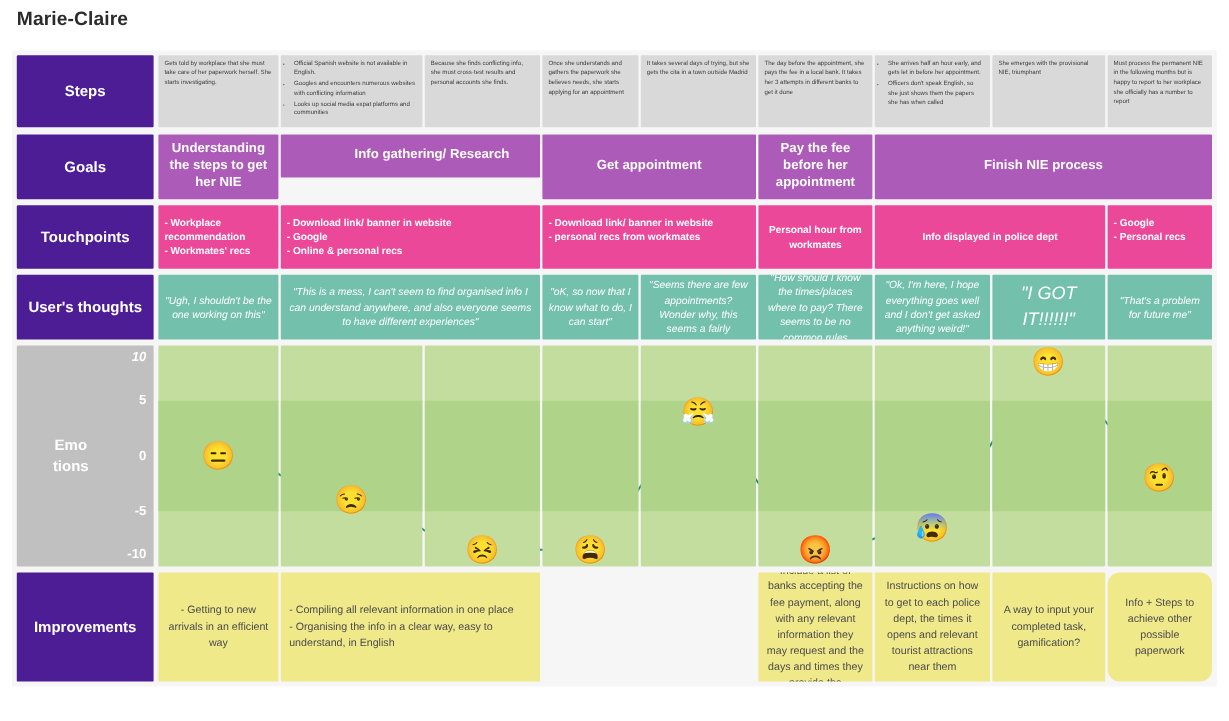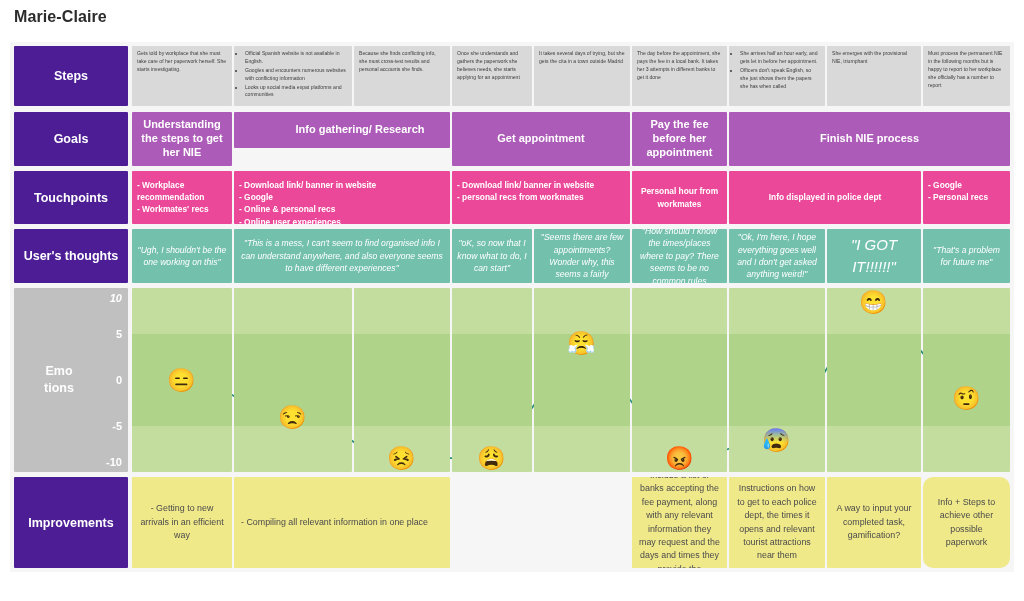--- a/index.html
+++ b/index.html
@@ -214,21 +214,20 @@
           <div>- Workplace</div>
           <div>recommendation</div>
           <div>- Workmates' recs</div>
         </div>
       </div>
       <div class="cell touch-cell" style="left: 224px; width: 216px; top: 0px; height: 53px;">
         <div>
           <div>- Download link/ banner in website</div>
           <div>- Google</div>
           <div>- Online &amp; personal recs</div>
-          <div>- Online user experiences</div>
         </div>
       </div>
       <div class="cell touch-cell" style="left: 442px; width: 178px; top: 0px; height: 53px;">
         <div>
           <div>- Download link/ banner in website</div>
           <div>- personal recs from workmates</div>
         </div>
       </div>
       <div class="cell touch-cell center" style="left: 622px; width: 95px; top: 0px; height: 53px;">
         <div>
@@ -334,20 +333,21 @@
   <div class="row" id="row-improvements" style="top:435px;height:91px;">
     <div class="rowlabel" style="top:0;height:91px;">Improvements</div>
   <div class="cell imp-cell center" style="left: 122px; width: 100px; top: 0px; height: 91px;">
         <div class="inner">
           <div>- Getting to new arrivals in an efficient way</div>
         </div>
       </div>
       <div class="cell imp-cell" style="left: 224px; width: 216px; top: 0px; height: 91px;">
         <div class="inner">
           <div>- Compiling all relevant information in one place</div>
+          <div>- Organising the info in a clear way, easy to understand, in English</div>
         </div>
       </div>
       <div class="cell imp-cell center" style="left: 622px; width: 95px; top: 0px; height: 91px;">
         <div class="inner">
           <div>Include a list of banks accepting the fee payment, along with any relevant information they may request and the days and times they provide the</div>
         </div>
       </div>
       <div class="cell imp-cell center" style="left: 719px; width: 96px; top: 0px; height: 91px;">
         <div class="inner">
           <div>Instructions on how to get to each police dept, the times it opens and relevant tourist attractions near them</div>

